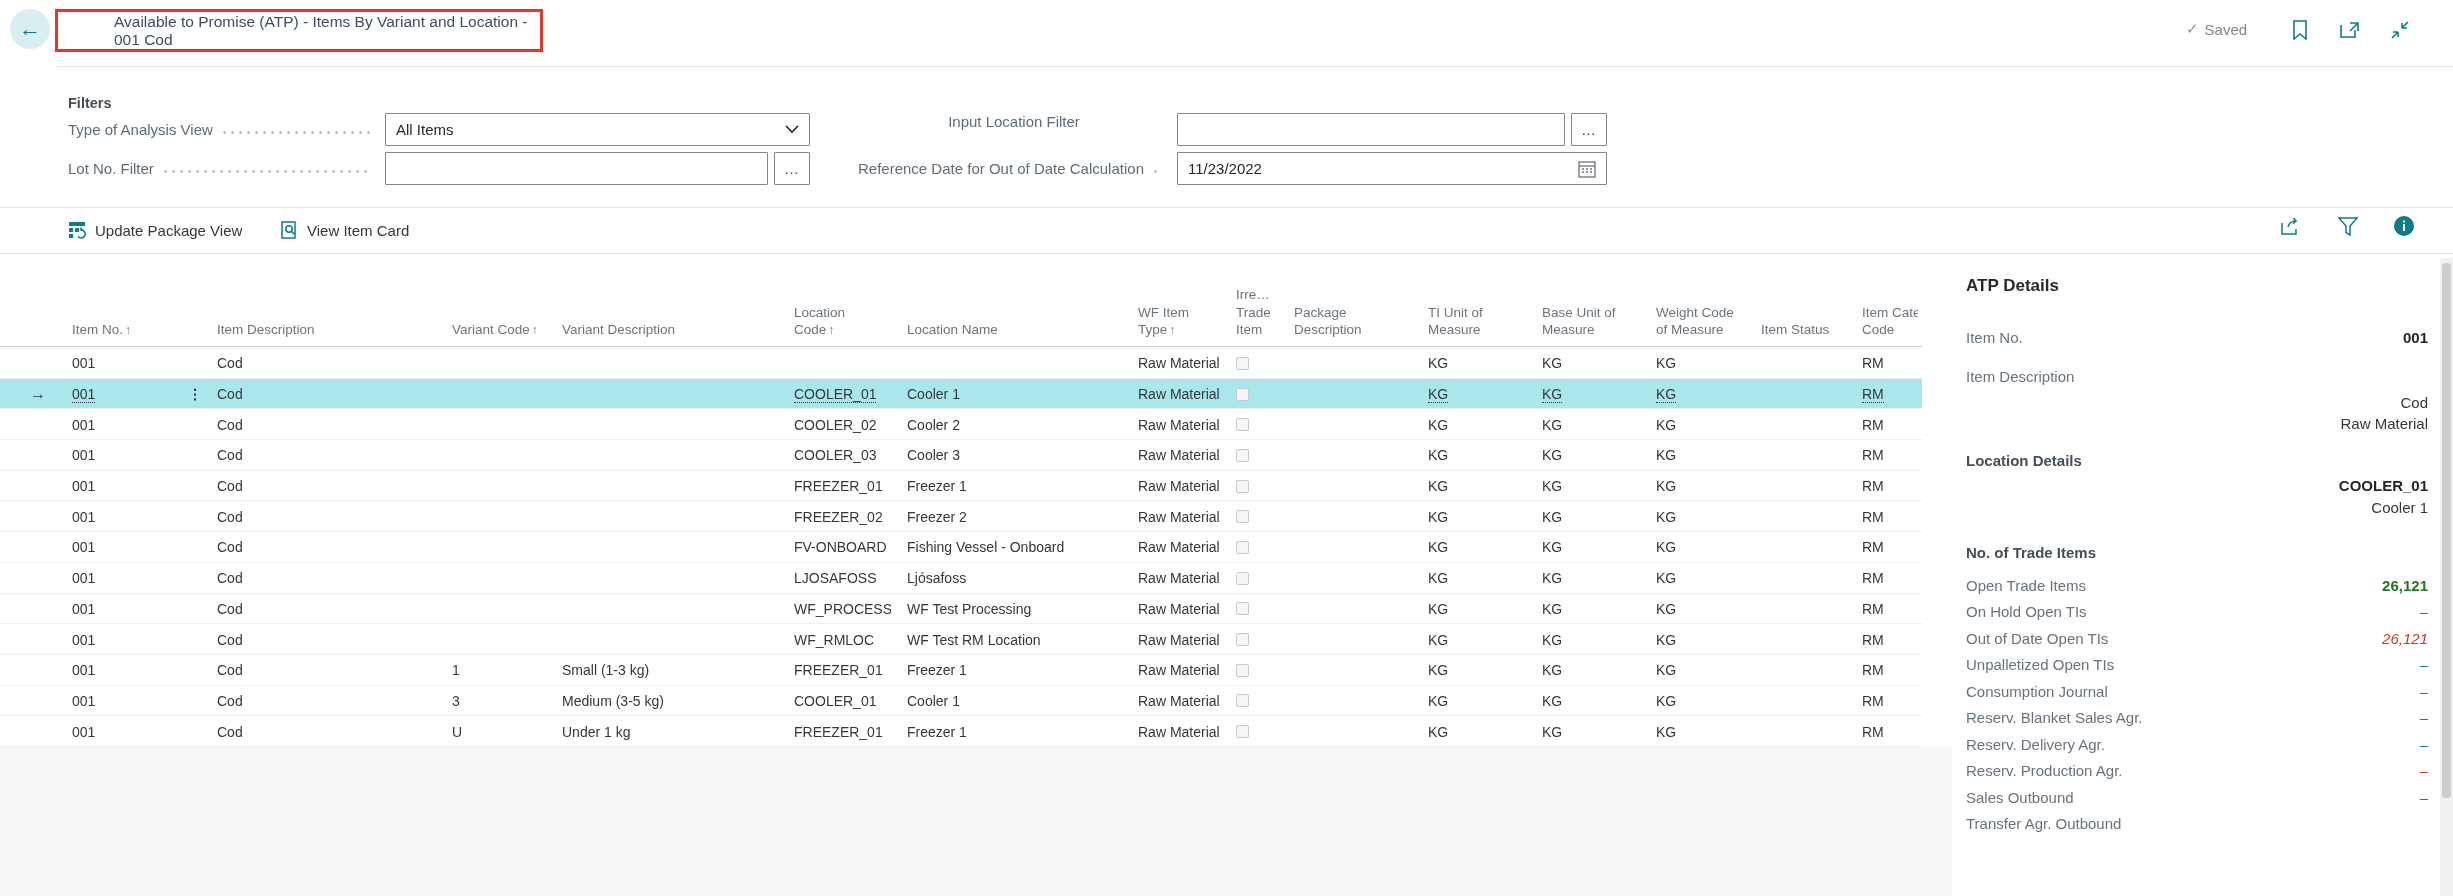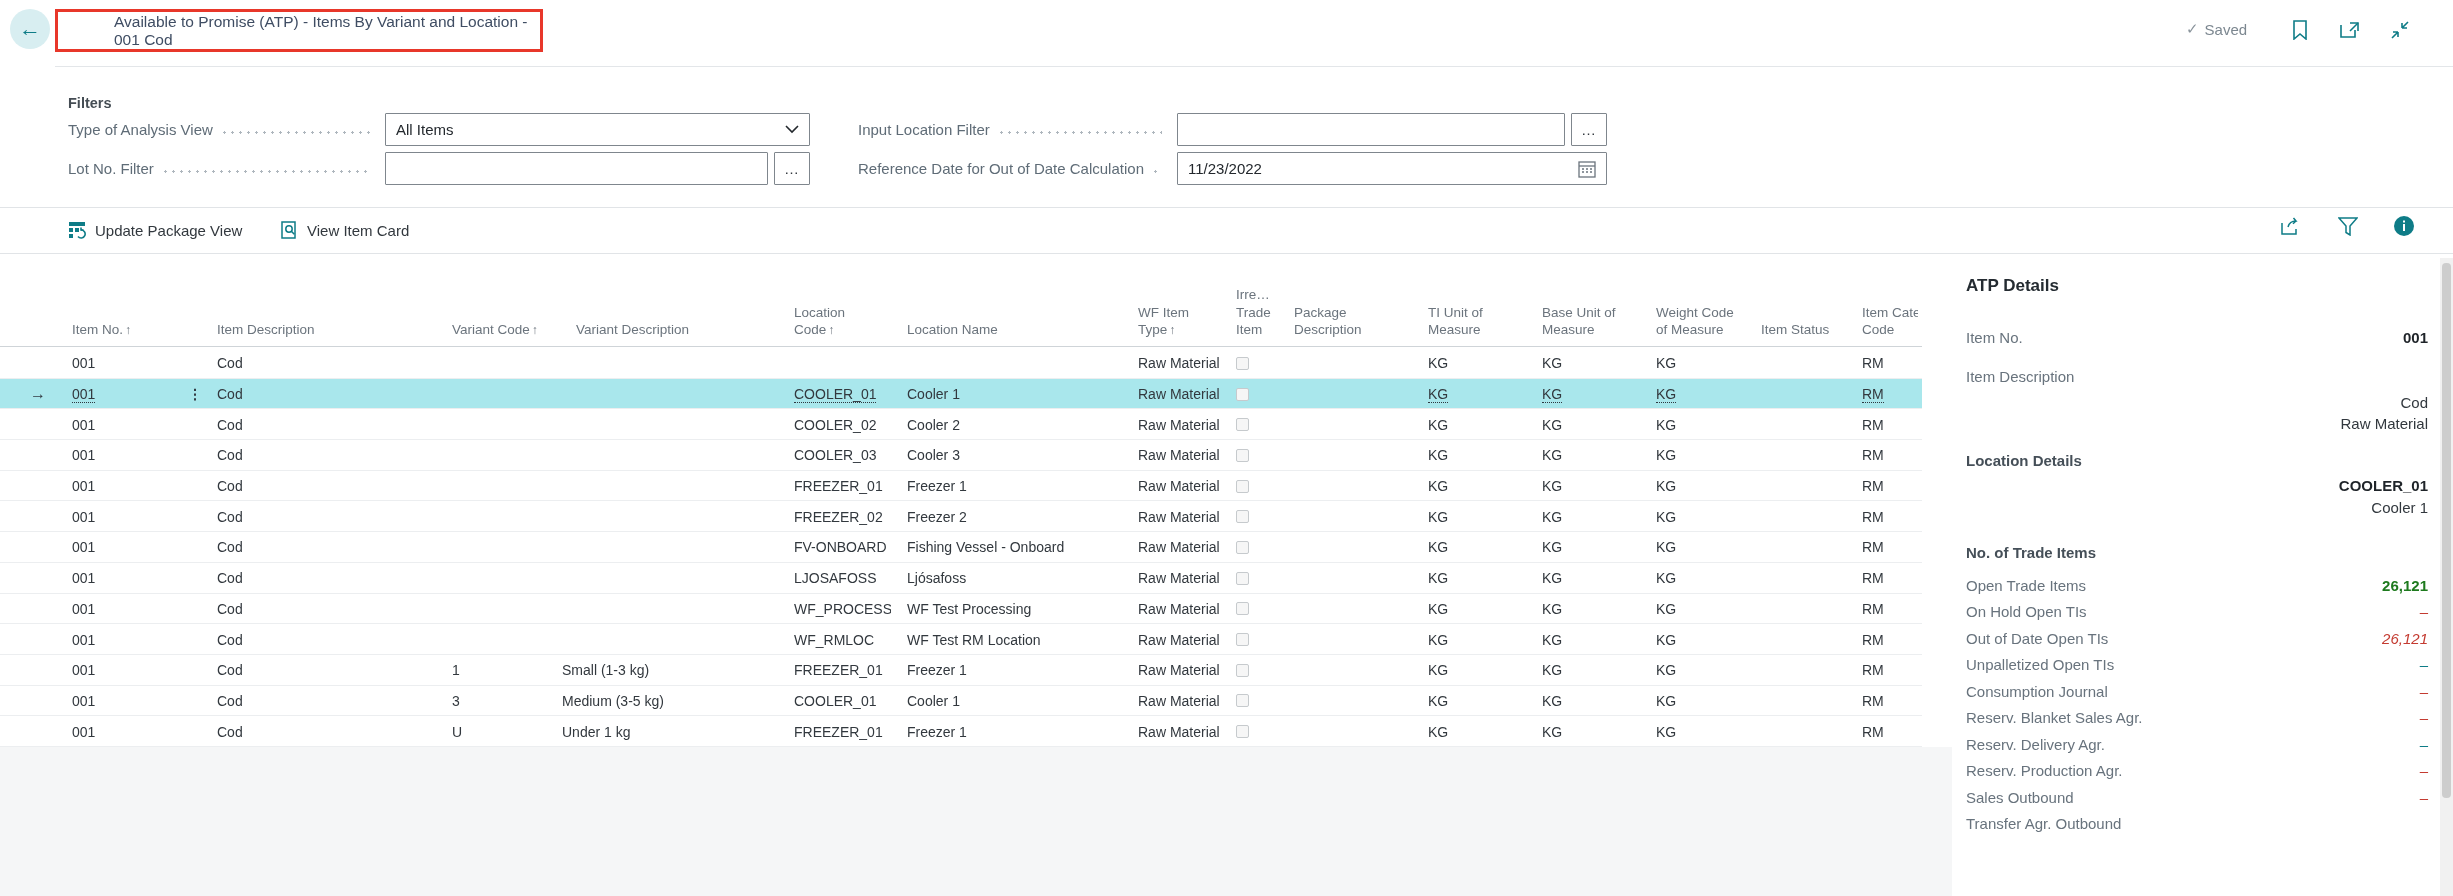--- a/index.html
+++ b/index.html
@@ -121,21 +121,21 @@
 </div>
 <div class="abs field" style="left:385px; top:113px; width:425px;">
   <span>All Items</span>
   <span class="chev">
     <svg width="14" height="9" viewBox="0 0 14 9">
         <path d="M1 1l6 6 6-6" fill="none" stroke="#23282d" stroke-width="1.6"></path>
       </svg>
   </span>
 </div>
 
-<div class="abs f-labelrow" style="left:858px; top:113px; width:312px;">
+<div class="abs f-labelrow" style="left:858px; top:113px; width:312px;flex-direction:column;">
   <span class="f-label">Input Location Filter</span>
   <span class="leader"></span>
 </div>
 <div class="abs field" style="left:1177px; top:113px; width:388px;">
   <span></span>
 </div>
 <div class="abs dots-btn" style="left:1571px; top:113px;">…</div>
 
 <div class="abs f-labelrow" style="left:68px; top:152px; width:312px;">
   <span class="f-label">Lot No. Filter</span>
@@ -205,21 +205,21 @@
       </svg>
   </div>
 </div>
 <div class="abs tb-divider2"></div>
 
 <div class="abs grid-zone">
   <div class="gh-row" id="grid-header-row">
       <div class="gh-cell" style="left: 56px; width: 145px;">Item No.<span class="sort">↑</span></div>
       <div class="gh-cell" style="left: 201px; width: 235px;">Item Description</div>
       <div class="gh-cell" style="left: 436px; width: 110px;">Variant Code<span class="sort">↑</span></div>
-      <div class="gh-cell" style="left: 560px; width: 232px;">Variant Description</div>
+      <div class="gh-cell" style="left: 546px; width: 232px;">Variant Description</div>
       <div class="gh-cell" style="left: 778px; width: 113px;">Location Code<span class="sort">↑</span></div>
       <div class="gh-cell" style="left: 891px; width: 231px;">Location Name</div>
       <div class="gh-cell" style="left: 1122px; width: 98px;">WF Item Type<span class="sort">↑</span></div>
       <div class="gh-cell" style="left: 1220px; width: 58px;">
         <div class="gh-line">Irre…</div>
         <div class="gh-line">Trade</div>
         <div class="gh-line">Item</div>
       </div>
       <div class="gh-cell" style="left: 1278px; width: 134px;">Package Description</div>
       <div class="gh-cell" style="left: 1412px; width: 114px;">TI Unit of Measure</div>

